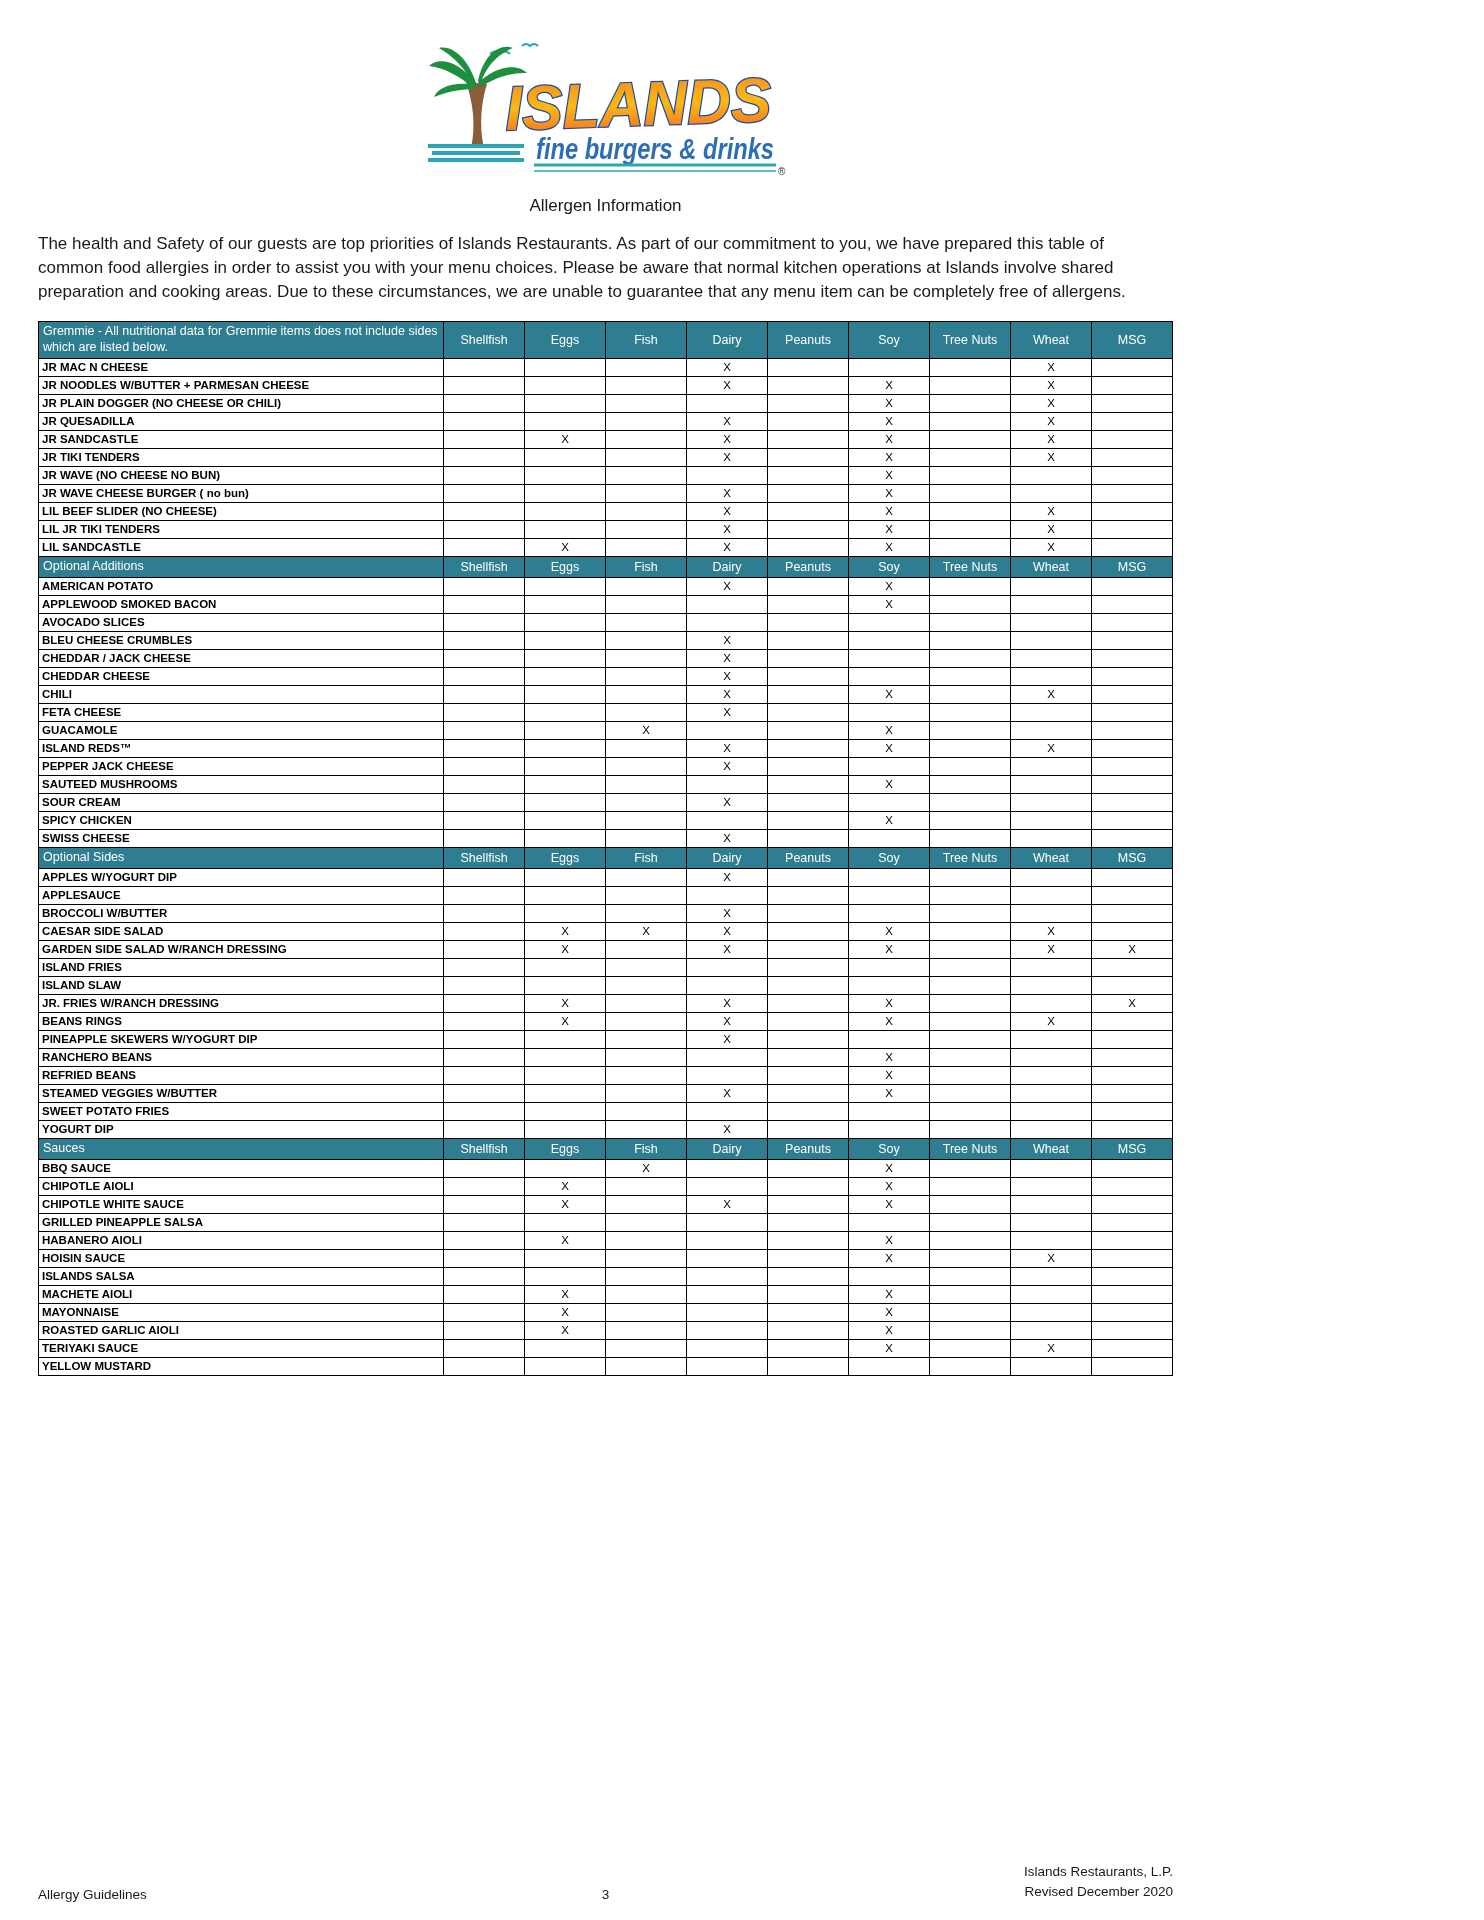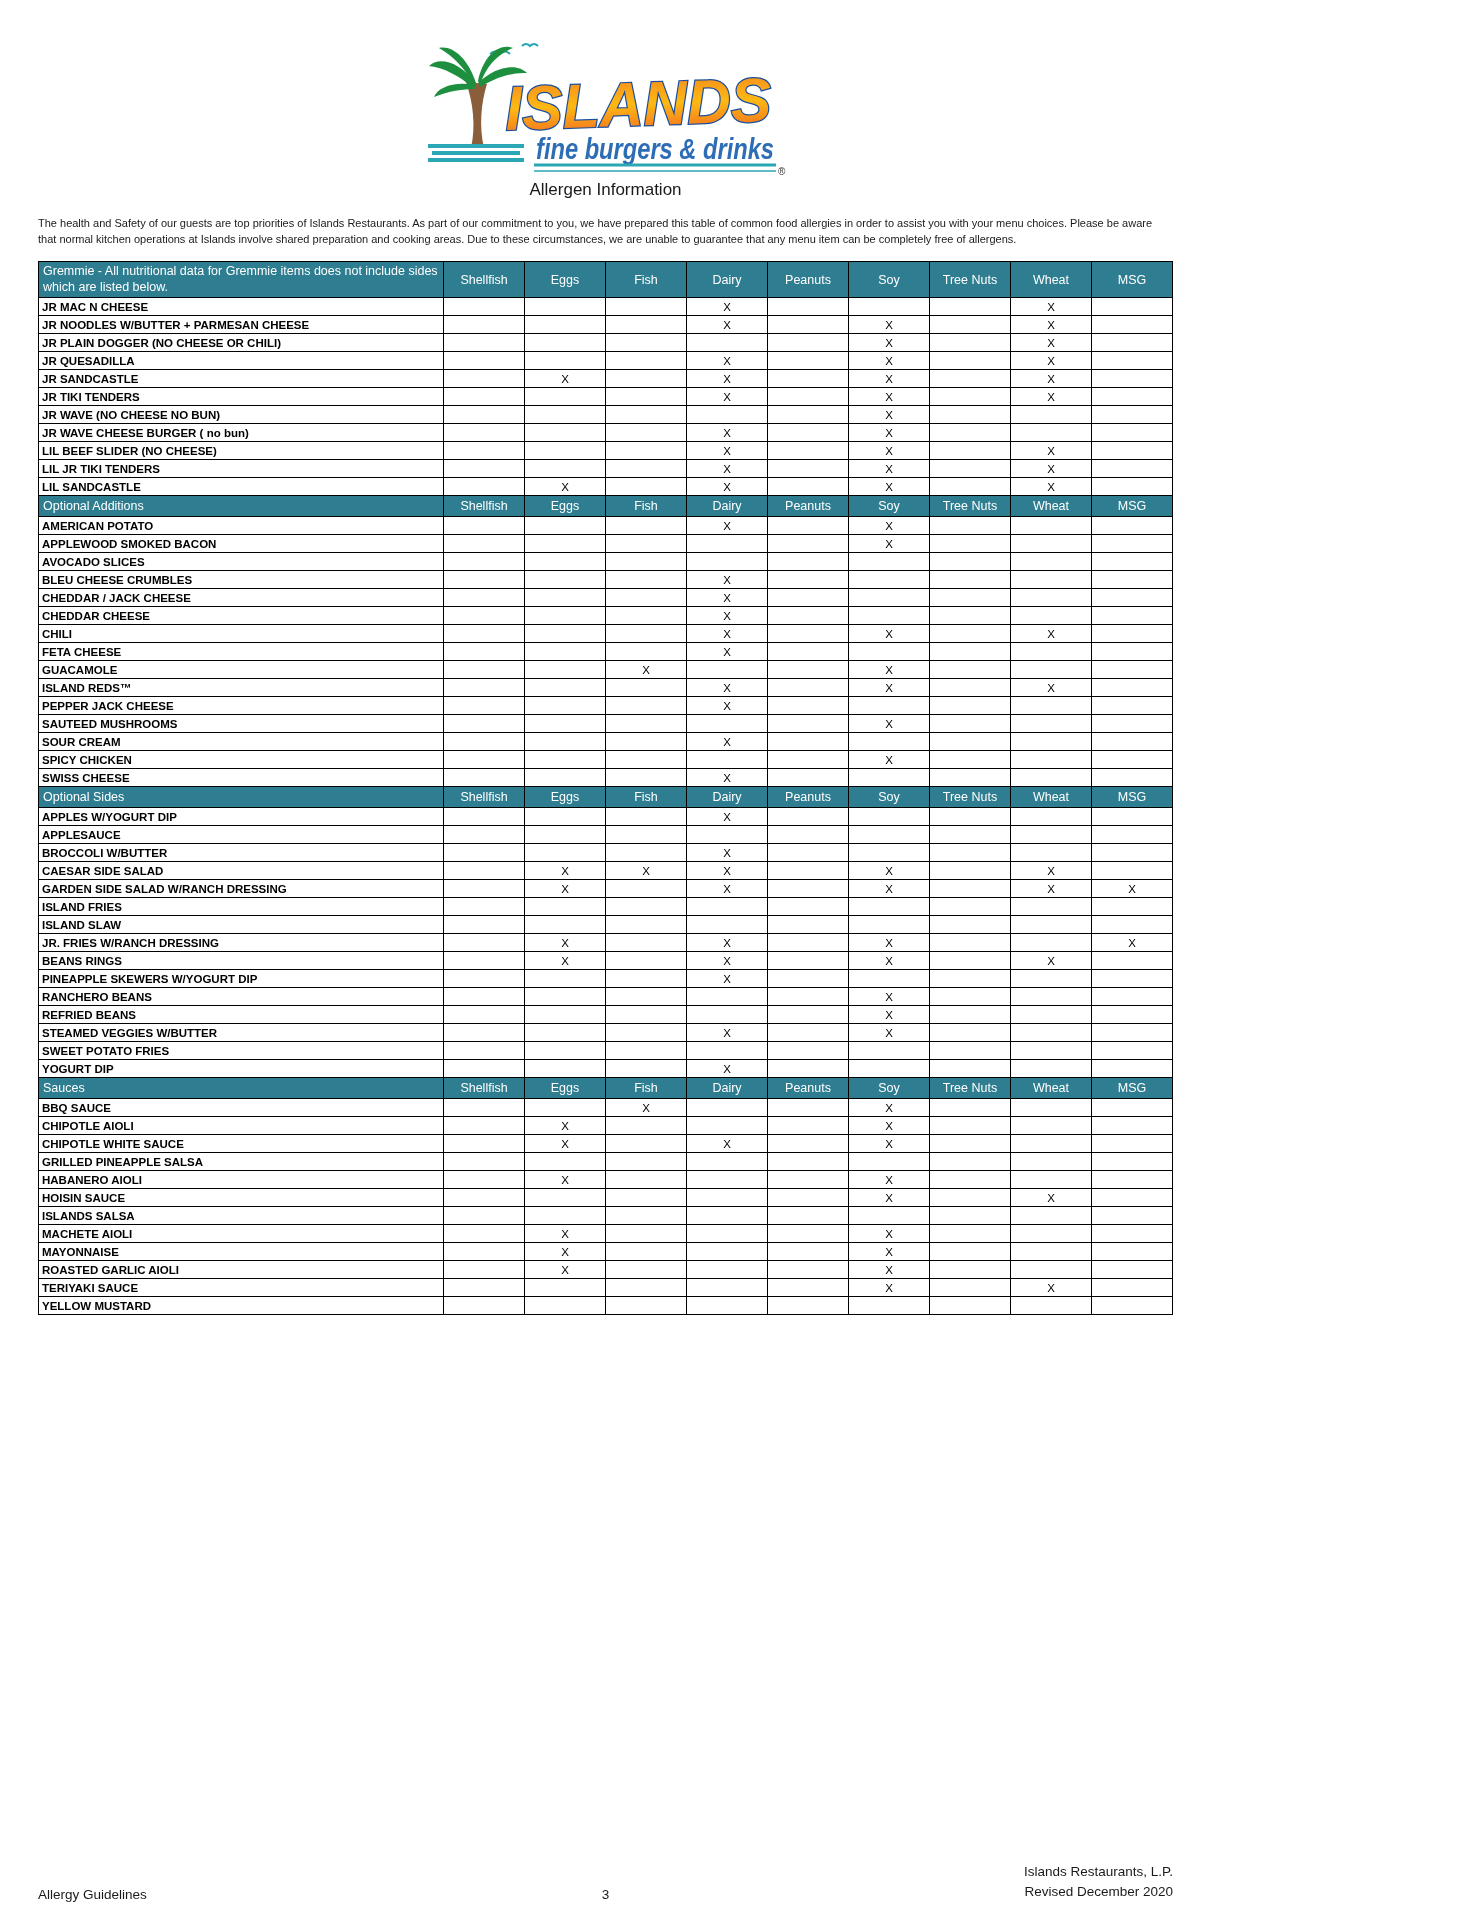--- a/index.html
+++ b/index.html
@@ -7,22 +7,22 @@
   body {
     width: 1484px; height: 1920px;
     background: #ffffff;
     font-family: "Liberation Sans", sans-serif;
     color: #000;
     position: relative;
     overflow: hidden;
   }
   .content { width: 1135px; margin-left: 38px; }
   .logo-wrap { padding-top: 40px; display: flex; justify-content: center; }
-  .page-title { text-align: center; font-size: 17px; color: #1a1a1a; margin-top: 4px; }
-  .intro { margin-top: 16px; font-size: 11px; line-height: 1.42; color: #1a1a1a; }
+  .page-title { text-align: center; font-size: 17px; color: #1a1a1a; margin-top: 20px; }
+  .intro { margin-top: 16px; font-size: 17px; line-height: 1.42; color: #1a1a1a; }
 
   table.allergen { border-collapse: collapse; table-layout: fixed; width: 1135px; margin-top: 14px; }
   table.allergen col.name-col { width: 405px; }
   table.allergen col.al-col { width: 81px; }
   table.allergen td { border: 1px solid #000; height: 18px; padding: 0 3px; overflow: hidden; }
   tr.section-header td {
     background: var(--teal, #2e7d90);
     color: #fff; font-size: 12.5px; font-weight: 400;
     text-align: center; height: 21px; white-space: nowrap;
   }

